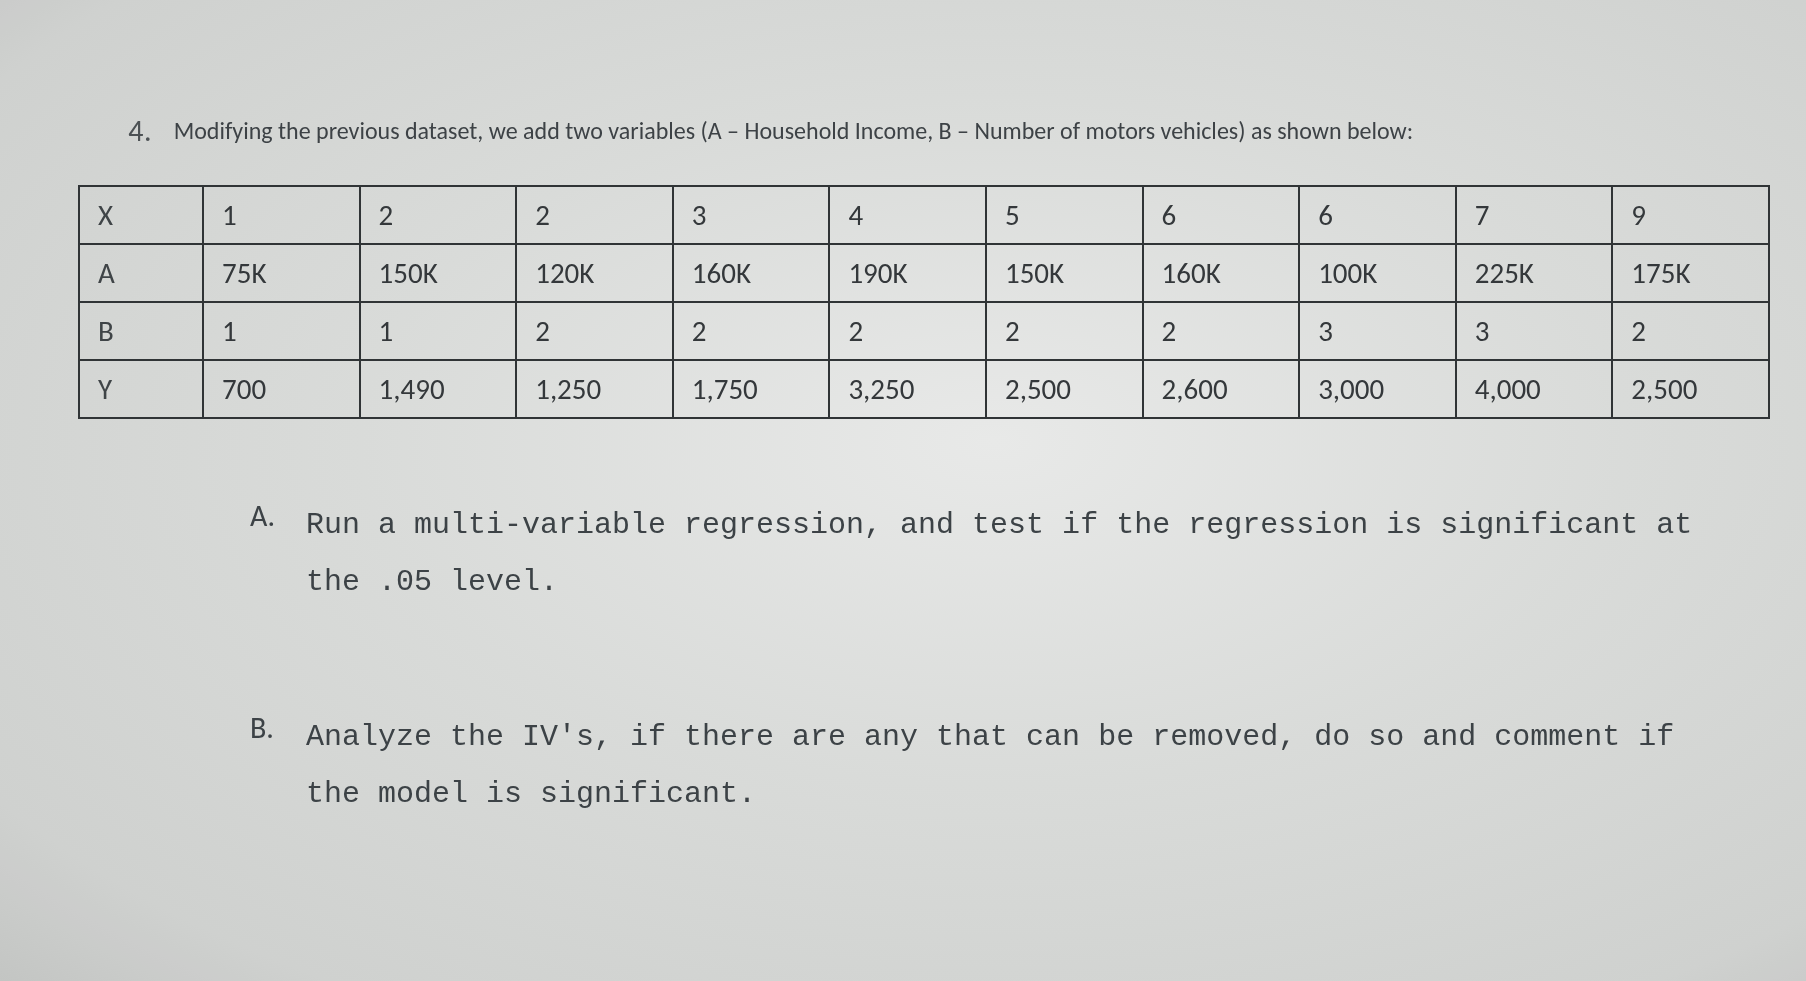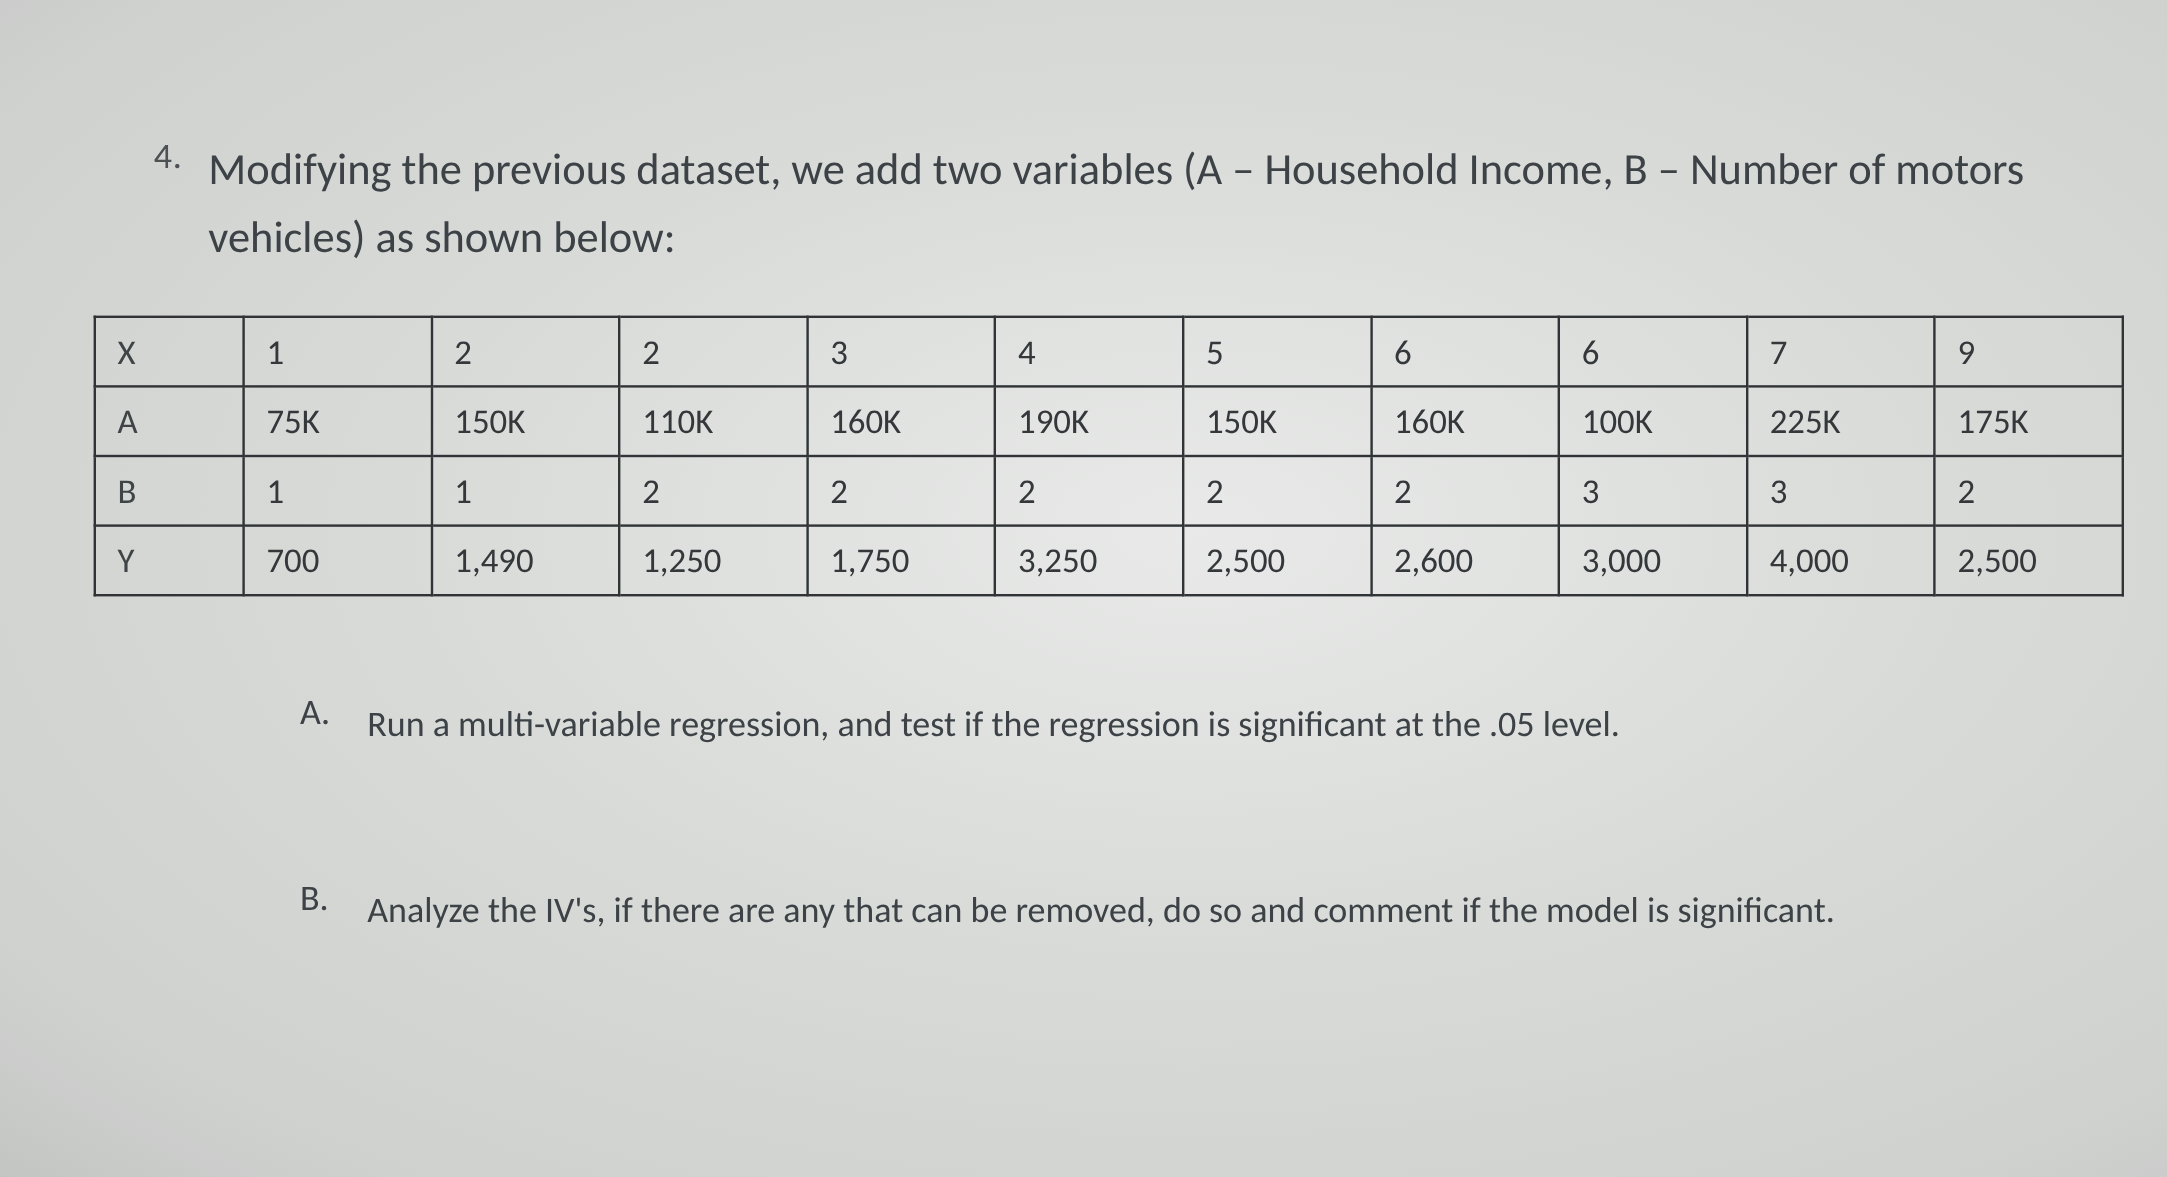--- a/index.html
+++ b/index.html
@@ -34,21 +34,21 @@
     font-size: 30px;
     color: #4a4f52;
     padding-right: 18px;
     box-sizing: border-box;
     letter-spacing: 0.5px;
   }
   .q-intro {
     display: inline-block;
     vertical-align: top;
     width: 1530px;
-    font-size: 37px;
+    font-size: 24px;
     line-height: 1.55;
     color: #3b4044;
   }
   .intro-row { margin-top: 92px; }
 
   
   table.data {
     border-collapse: collapse;
     margin-top: 36px;
     margin-left: 38px;
@@ -85,20 +85,21 @@
     width: 56px;
     flex: 0 0 56px;
     font-size: 30px;
     color: #3a4044;
   }
   .subitem .text {
     flex: 1;
     font-size: 30px;
     line-height: 1.9;
     color: #3a4044;
+    font-family: Liberation Mono, monospace;
   }
 </style>
 </head>
 <body>
 <div class="paper">
 <div class="content">
 
   <div class="intro-row">
     <span class="q-number">4.</span>
     <span class="q-intro">Modifying the previous dataset, we add two variables (A – Household Income, B – Number of motors vehicles) as shown below:</span>
@@ -116,21 +117,21 @@
       <td>5</td>
       <td>6</td>
       <td>6</td>
       <td>7</td>
       <td>9</td>
     </tr>
     <tr>
       <td class="hdr">A</td>
       <td>75K</td>
       <td>150K</td>
-      <td>110K</td>
+      <td>120K</td>
       <td>160K</td>
       <td>190K</td>
       <td>150K</td>
       <td>160K</td>
       <td>100K</td>
       <td>225K</td>
       <td>175K</td>
     </tr>
     <tr>
       <td class="hdr">B</td>

